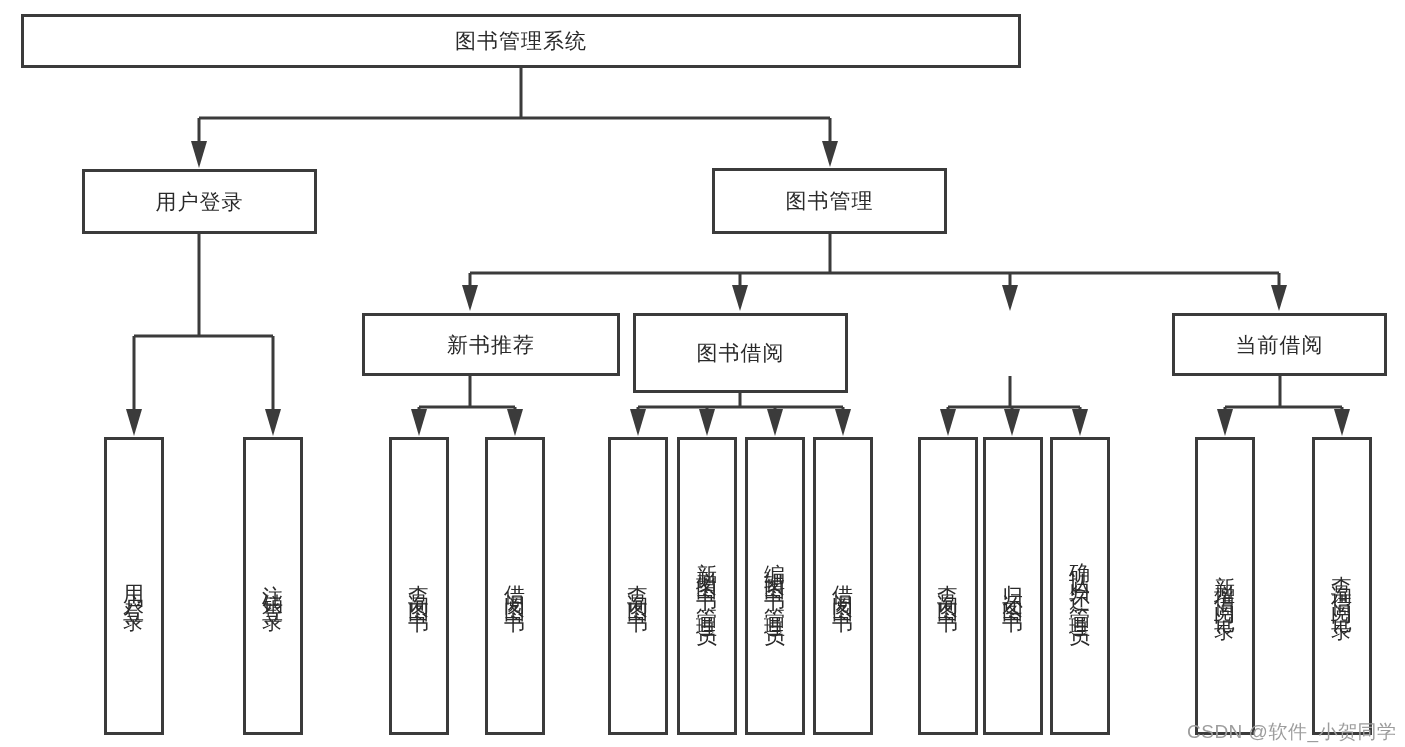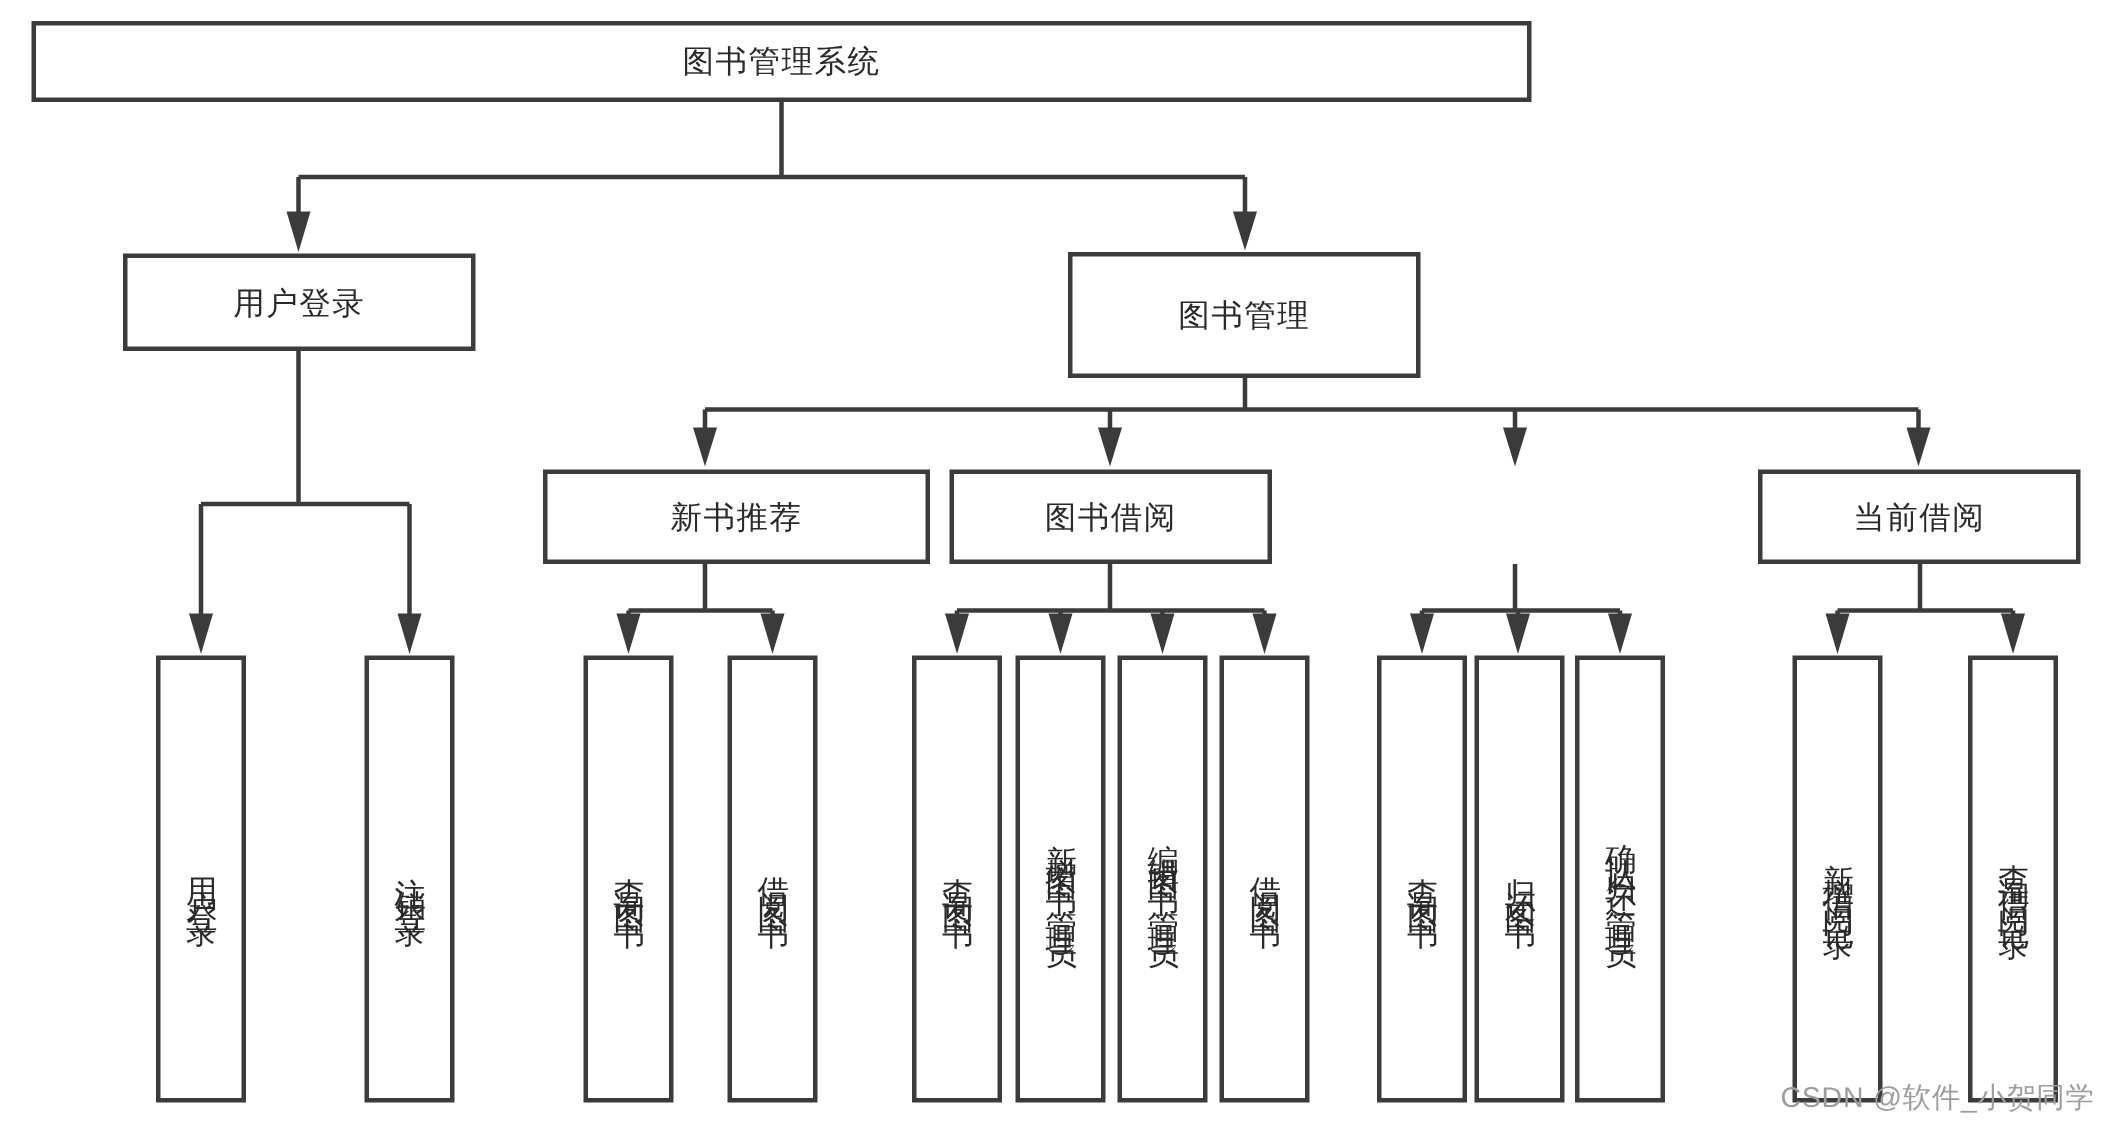--- a/index.html
+++ b/index.html
@@ -113,24 +113,24 @@
     <g>
       <path class="cline" d="M1280 376 V407 M1225 407 H1342 M1225 407 V411 M1342 407 V411"></path>
       <polygon class="ahead" points="1217,409 1233,409 1225,436"></polygon>
       <polygon class="ahead" points="1334,409 1350,409 1342,436"></polygon>
     </g>
   </svg>
 
   <div class="node node-h" style="left:21px; top:14px; width:1000px; height:54px;">图书管理系统</div>
 
   <div class="node node-h" style="left:82px; top:169px; width:235px; height:65px;">用户登录</div>
-  <div class="node node-h" style="left:712px; top:168px; width:235px; height:84px;">图书管理</div>
+  <div class="node node-h" style="left:712px; top:168px; width:235px; height:66px;">图书管理</div>
 
   <div class="node node-h" style="left:362px; top:313px; width:258px; height:63px;">新书推荐</div>
-  <div class="node node-h" style="left:633px; top:313px; width:215px; height:63px;">图书借阅</div>
+  <div class="node node-h" style="left:633px; top:313px; width:215px; height:80px;">图书借阅</div>
   <div class="node node-h" style="left:1172px; top:313px; width:215px; height:63px;">当前借阅</div>
 
   <div class="node node-v" style="left:104px;">
     <span class="vtext">用户登录</span>
   </div>
   <div class="node node-v" style="left:243px;">
     <span class="vtext">注销登录</span>
   </div>
 
   <div class="node node-v" style="left:389px;">

